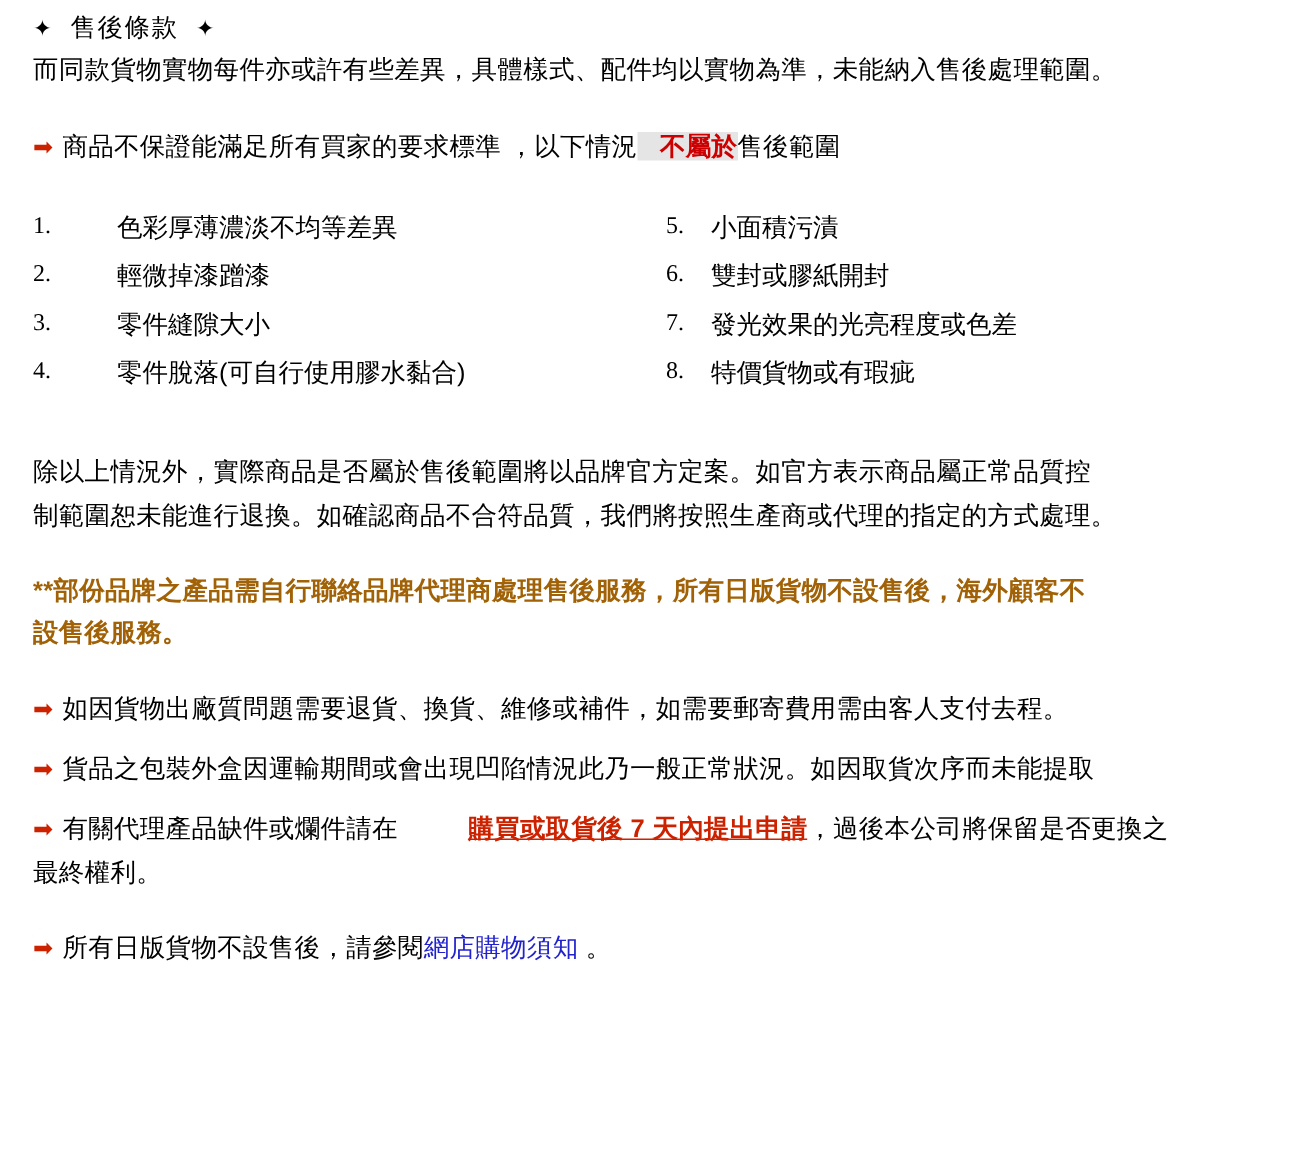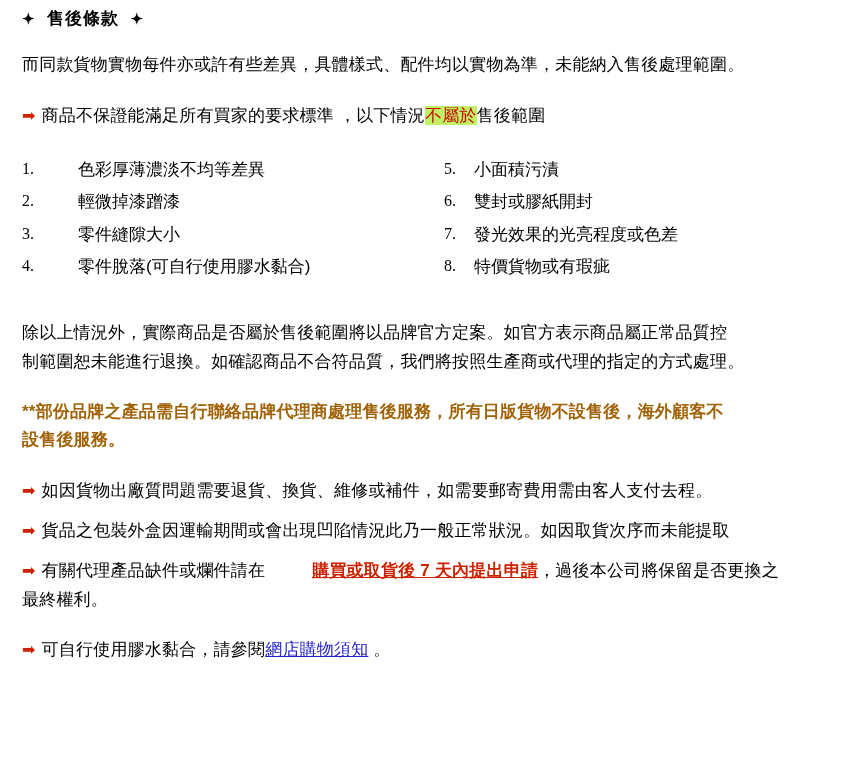--- a/index.html
+++ b/index.html
@@ -16,59 +16,59 @@
     line-height: 1.55;
     overflow: hidden;
   }
   .page {
     padding: 6px 14px 0 22px;
     box-sizing: border-box;
     width: 864px;
   }
   .title {
     font-size: 17px;
-    font-weight: bold;
+    font-weight: normal;
     letter-spacing: 1px;
-    margin: 0 0 20px 0;
+    margin: 0 0 2px 0;
   }
   .title .deco {
     font-size: 15px;
   }
   p.para {
     margin: 0 0 2px 0;
     font-size: 17px;
     letter-spacing: 0.2px;
   }
   .gap-sm { height: 12px; }
   .gap-md { height: 22px; }
   .gap-lg { height: 34px; }
   .arrow {
     font-family: "DejaVu Sans", sans-serif;
     color: #cc2200;
     font-size: 16px;
     margin-right: 6px;
   }
   .hl {
-    background: #bef264;
+    background: #e5e5e5;
     color: #cc0000;
-    font-weight: normal;
+    font-weight: bold;
+    padding-left: 15px;
   }
   .redbold {
     color: #a16207;
     font-weight: bold;
   }
   .redline {
     color: #cc2200;
     font-weight: bold;
     text-decoration: underline;
     margin-left: 47px;
   }
   .link {
     color: #2222cc;
-    text-decoration: underline;
     cursor: pointer;
   }
   .list-wrap {
     display: flex;
     width: 100%;
     margin-top: 4px;
   }
   .list-col {
     width: 50%;
     box-sizing: border-box;
@@ -177,16 +177,16 @@
   <div class="gap-sm"></div>
 
   <p class="para">
     <span class="arrow">➡</span><span>有關代理產品缺件或爛件請在</span><span class="redline">購買或取貨後 7 天內提出申請</span><span>，過後本公司將保留是否更換之</span>
   </p>
   <p class="para">最終權利。</p>
 
   <div class="gap-md"></div>
 
   <p class="para closing">
-    <span class="arrow">➡</span><span>可自行使用膠水黏合，請參閱</span><a class="link">網店購物須知</a>&nbsp;<span>。</span>
+    <span class="arrow">➡</span><span>所有日版貨物不設售後，請參閱</span><a class="link">網店購物須知</a>&nbsp;<span>。</span>
   </p>
 
 </div>
 
 </body></html>

